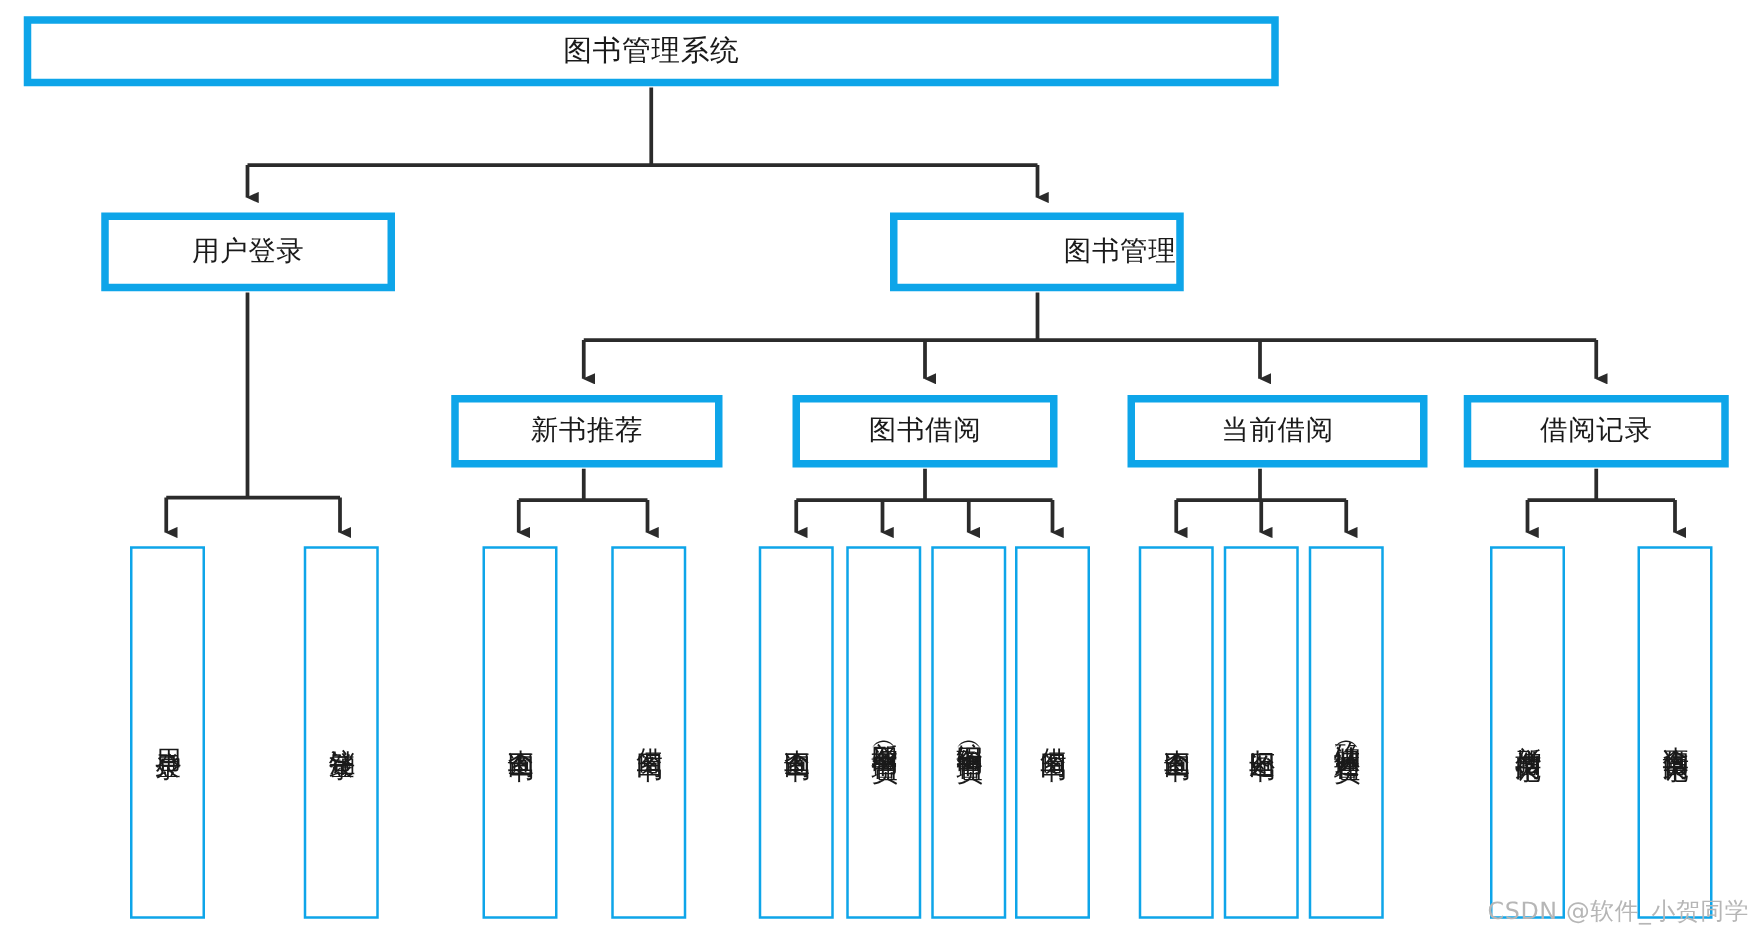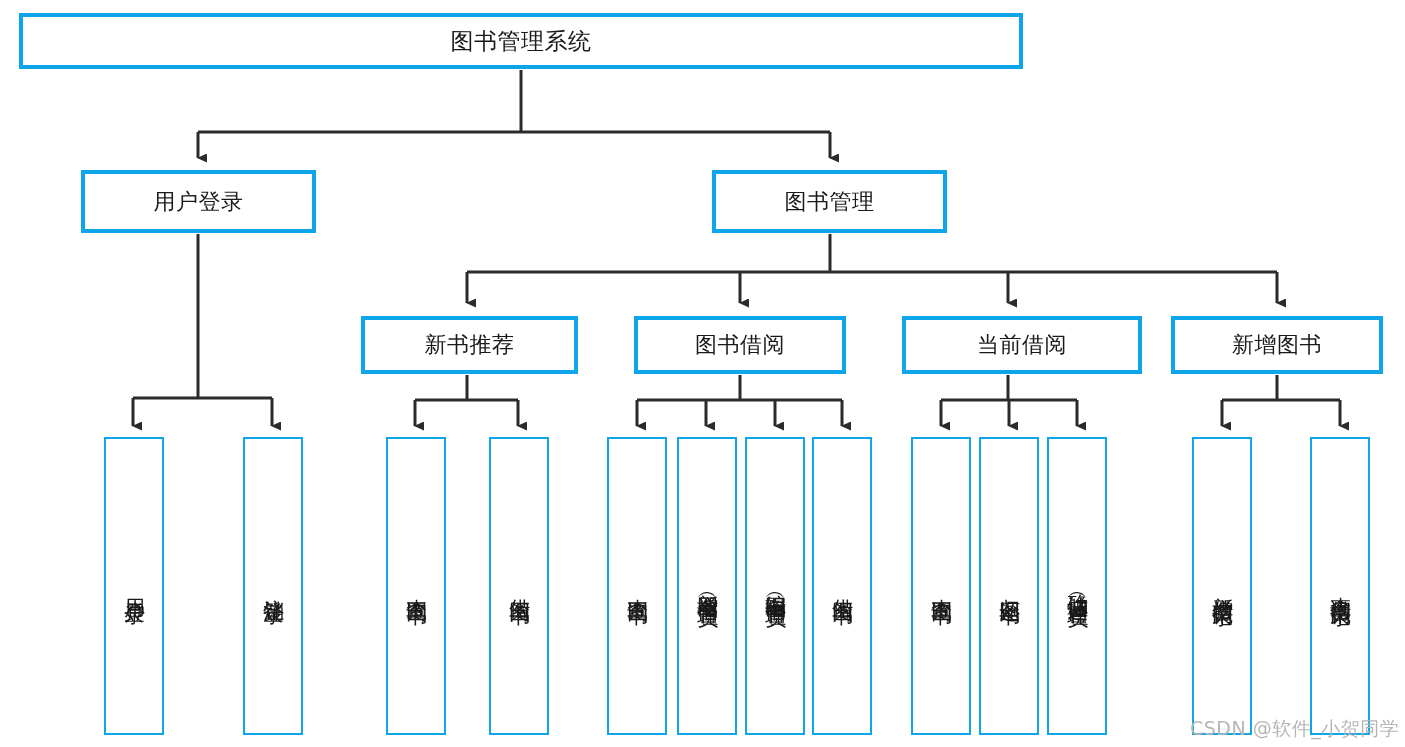--- a/index.html
+++ b/index.html
@@ -11,21 +11,21 @@
   #canvas{position:relative;width:1405px;height:747px;background:#fff;}
 
   
   #wires{position:absolute;left:0;top:0;width:1405px;height:747px;}
 
   
   .node{
     position:absolute;
     box-sizing:border-box;
     background:#ffffff;
-    border:4px solid #0ea5e9;
+    border:6px solid #0ea5e9;
     display:flex;
     align-items:center;
     justify-content:center;
     color:#1a1a1a;
   }
   .node .lbl{
     display:block;
     text-align:center;
     line-height:1.25;
     letter-spacing:0.5px;
@@ -113,38 +113,38 @@
   </svg>
 
   <div class="node h root" style="left:19px;top:13px;width:1004px;height:56px;">
     <span class="lbl">图书管理系统</span>
   </div>
 
   <div class="node h" style="left:81px;top:170px;width:235px;height:63px;">
     <span class="lbl">用户登录</span>
   </div>
 
-  <div class="node h" style="left:712px;top:170px;width:235px;height:63px;">
+  <div class="node h" style="left:712px;top:170px;width:235px;height:63px;justify-content:flex-end;">
     <span class="lbl">图书管理</span>
   </div>
 
   <div class="node h" style="left:634px;top:316px;width:212px;height:58px;">
     <span class="lbl">图书借阅</span>
   </div>
 
   <div class="node h" style="left:361px;top:316px;width:217px;height:58px;">
     <span class="lbl">新书推荐</span>
   </div>
 
   <div class="node h" style="left:902px;top:316px;width:240px;height:58px;">
     <span class="lbl">当前借阅</span>
   </div>
 
   <div class="node h" style="left:1171px;top:316px;width:212px;height:58px;">
-    <span class="lbl">新增图书</span>
+    <span class="lbl">借阅记录</span>
   </div>
 
   <div class="node v" style="left:104px;top:437px;width:60px;height:298px;">
     <span class="lbl">用户登录</span>
   </div>
 
   <div class="node v" style="left:243px;top:437px;width:60px;height:298px;">
     <span class="lbl">注销登录</span>
   </div>
 

